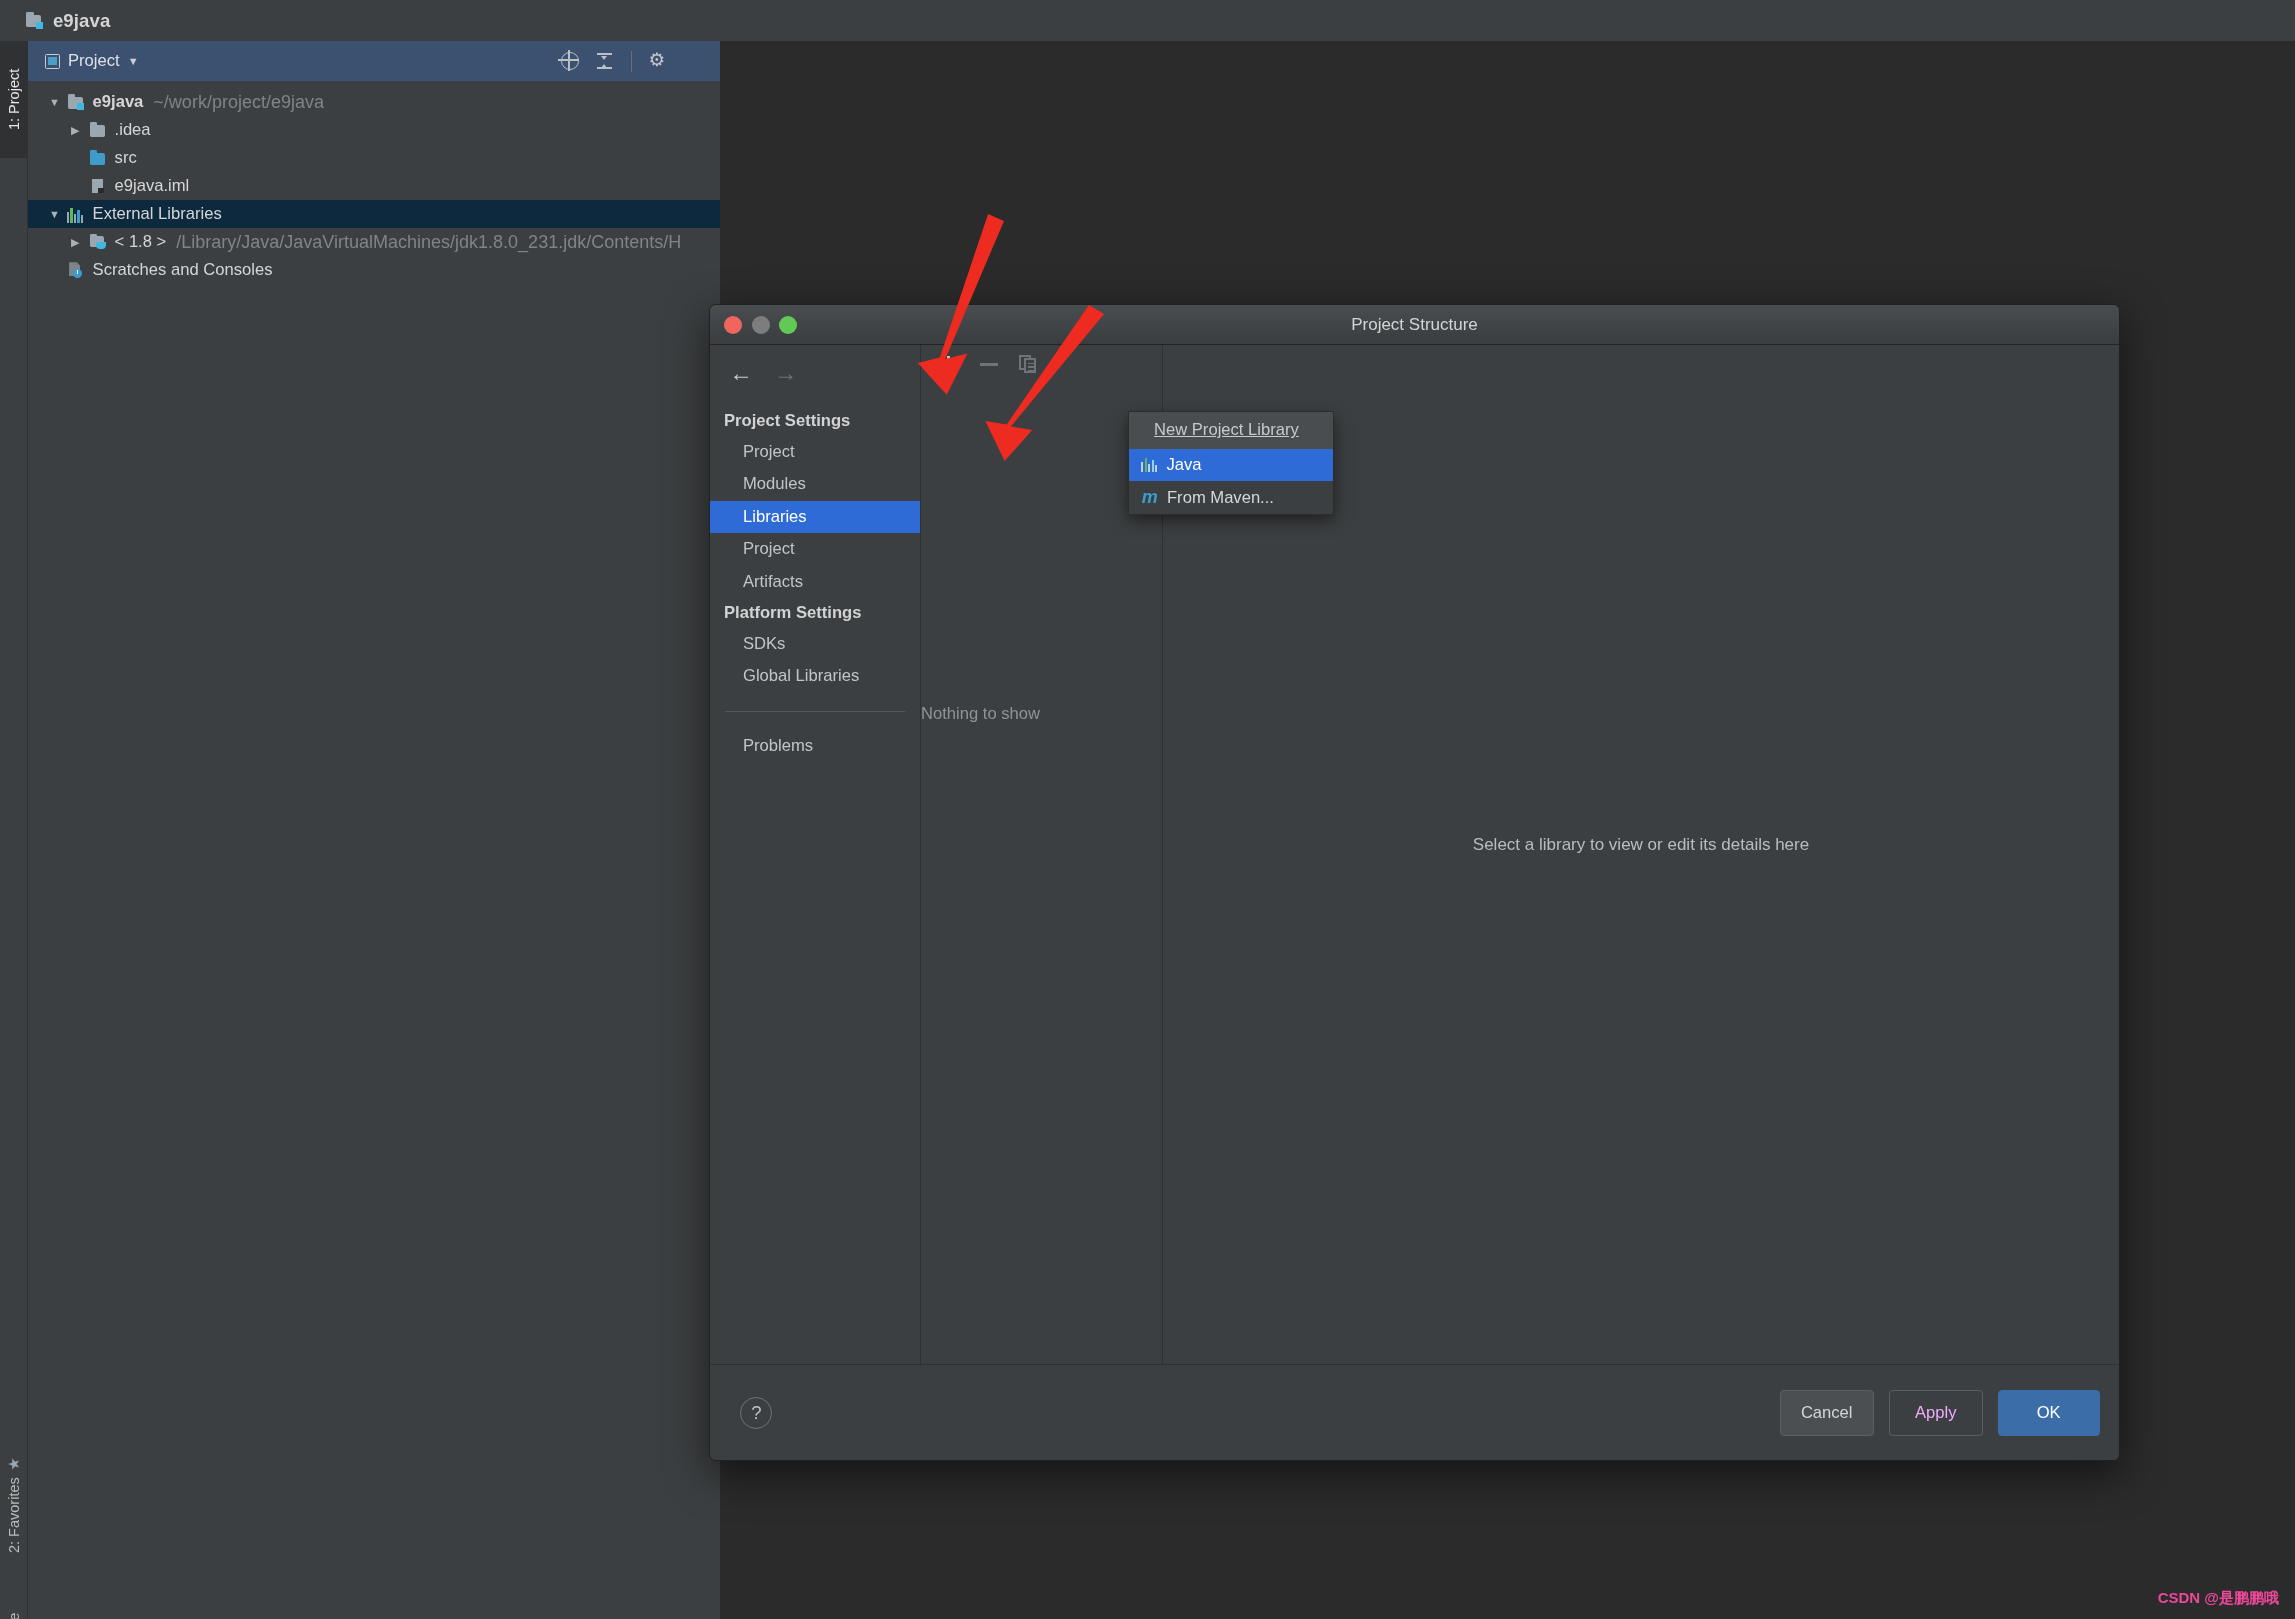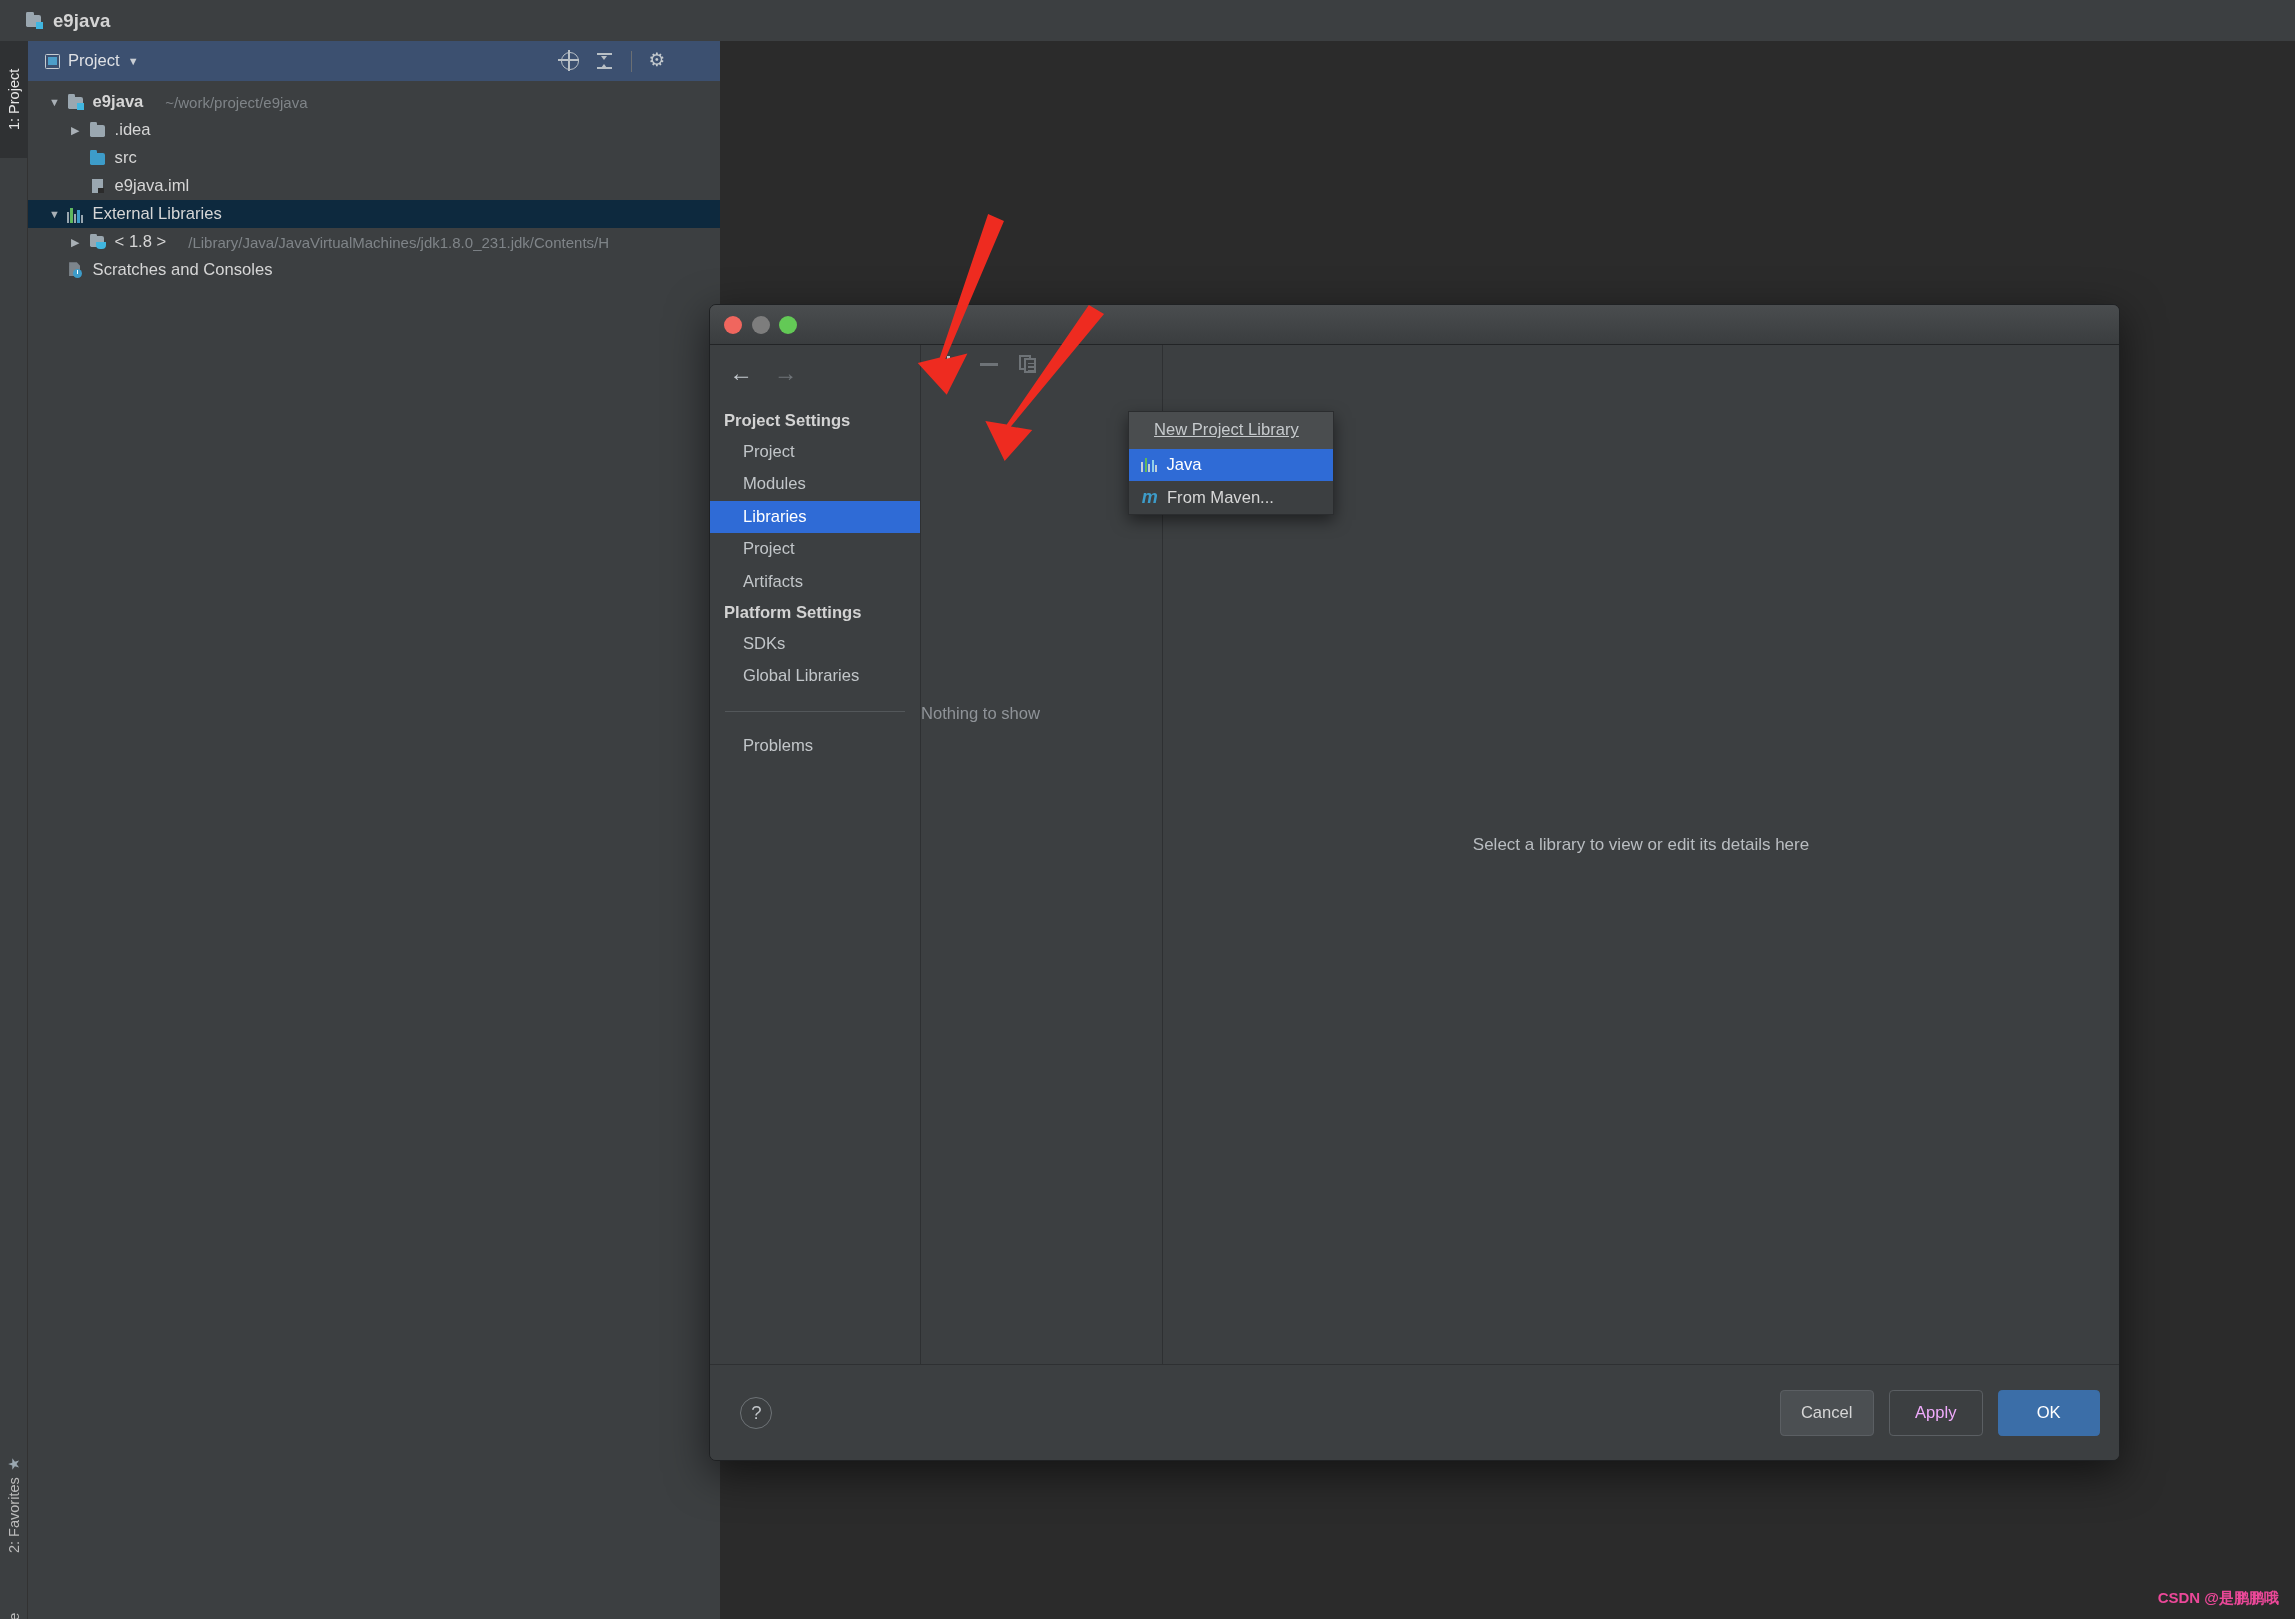--- a/index.html
+++ b/index.html
@@ -72,21 +72,21 @@
   .tree-row {
     display: flex; align-items: center; height: 28px; padding-left: 21px;
     white-space: nowrap; overflow: hidden;
   }
   .tree-row.sel { background: #0d293e; }
   .twisty { width: 18px; color: #a9b0b6; font-size: 11px; flex: 0 0 18px; }
   .twisty.none { visibility: hidden; }
   .indent1 { padding-left: 43px; }
   .node-label { color: #d6d6d6; }
   .node-label.bold { font-weight: bold; }
-  .node-sub { color: #7f8488; margin-left: 22px; font-size: 15px; }
+  .node-sub { color: #7f8488; margin-left: 10px; font-size: 18px; }
   .ico16 { width: 18.6px; height: 17px; position: relative; margin-right: 7px; flex: 0 0 18.6px; }
   .fi-folder .b{position:absolute;left:0.7px;top:3.5px;width:15px;height:11.7px;background:#9aa7b0;border-radius:0.7px 2.1px 1.4px 1.4px;}
   .fi-folder .t{position:absolute;left:0.7px;top:0.7px;width:7.6px;height:3.5px;background:#9aa7b0;border-radius:1.4px 1.4px 0 0;}
   .fi-folder.mod .bd{position:absolute;left:9.7px;top:9.7px;width:7px;height:7px;background:#40b6e0;}
   .fi-folder.src .b{background:#3d9cc9;} .fi-folder.src .t{background:#3d9cc9;}
   .fi-iml .p{position:absolute;left:2.8px;top:1.4px;width:11.7px;height:14.5px;background:#9aa7b0;}
   .fi-iml .c{position:absolute;left:9px;top:10.4px;width:5.5px;height:5.5px;background:#2b2b2b;}
   .fi-libs { display:flex; align-items:flex-end; gap:1.4px; height:15px; margin-top:2.1px; }
   .fi-libs i { width:2.1px; display:block; }
   .fi-jdk .b{position:absolute;left:0.7px;top:2.8px;width:14.5px;height:11px;background:#9aa7b0;border-radius:0.7px 2.1px 1.4px 1.4px;}
@@ -308,20 +308,21 @@
   </div>
 
   <div class="dialog">
 
     <div class="dlg-titlebar">
       <span class="traffic">
         <i class="tl red"></i>
         <i class="tl yel"></i>
         <i class="tl grn"></i>
       </span>
+      <span class="dlg-title">Project Structure</span>
     </div>
 
     <div class="dlg-body">
 
       <div class="dlg-nav">
         <div class="nav-arrows">
           <span class="arw-back">←</span>
           <span class="arw-fwd">→</span>
         </div>
         <div class="nav-list">

